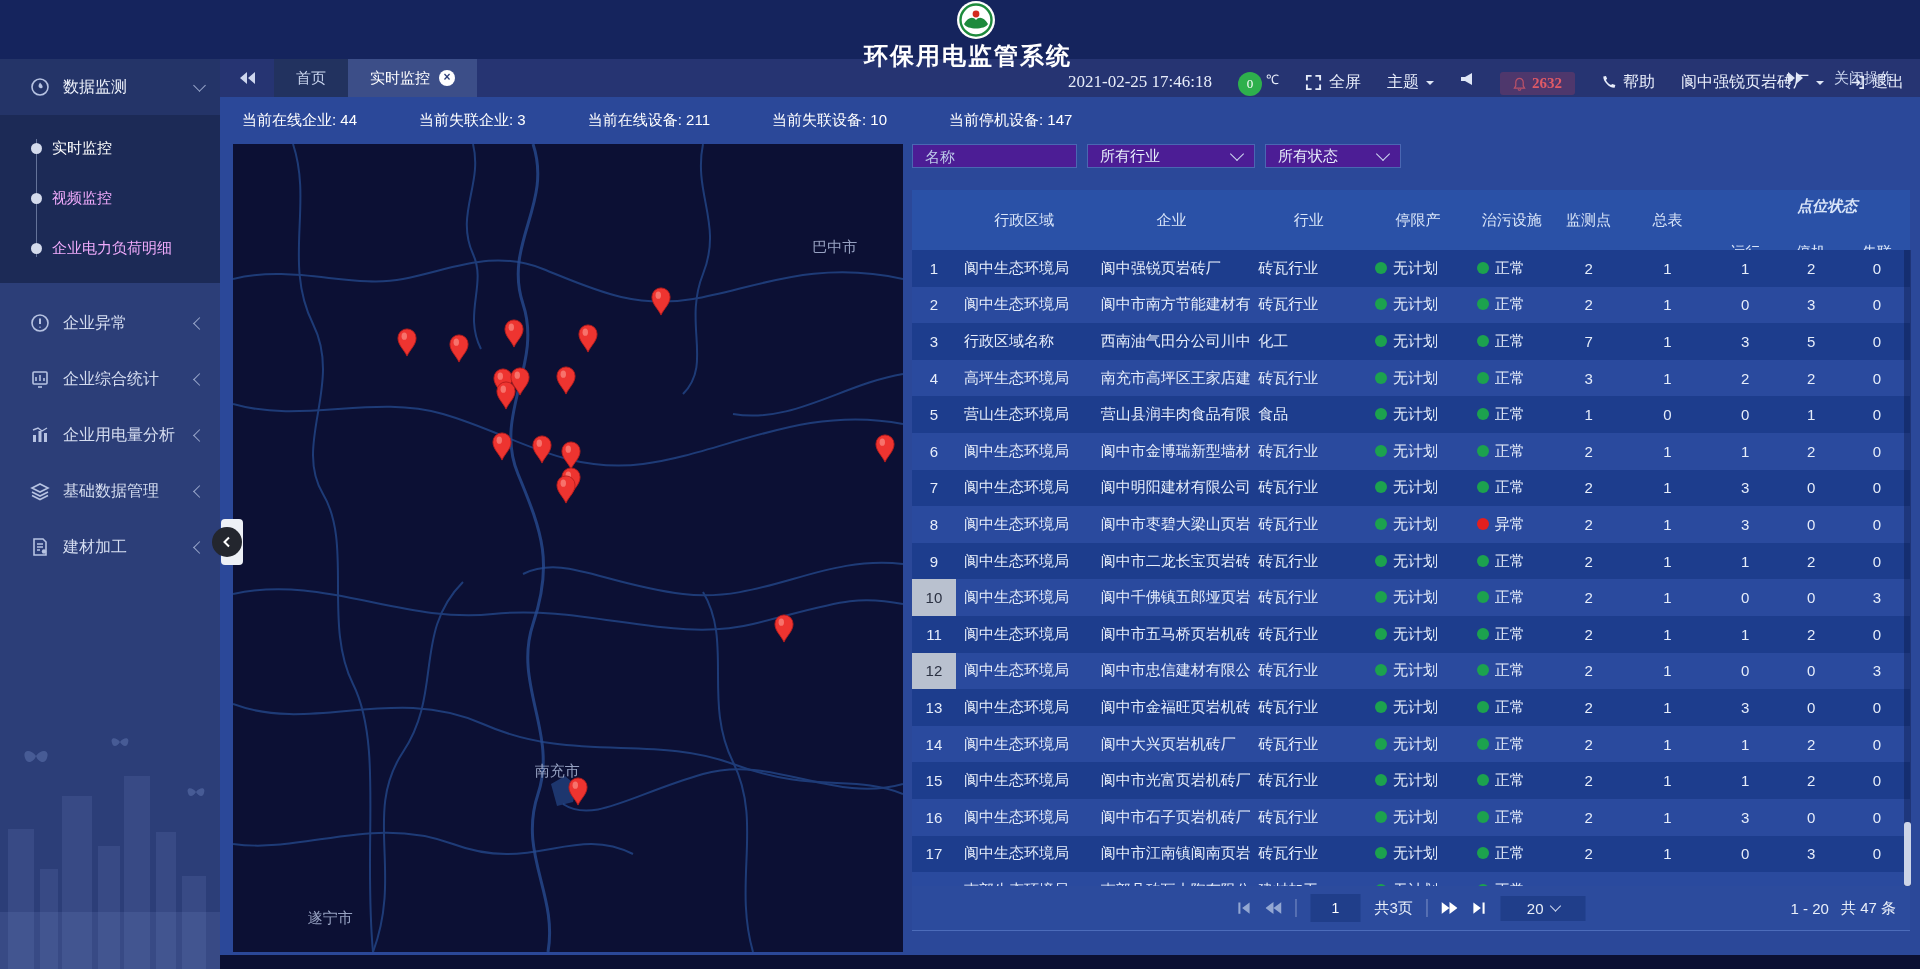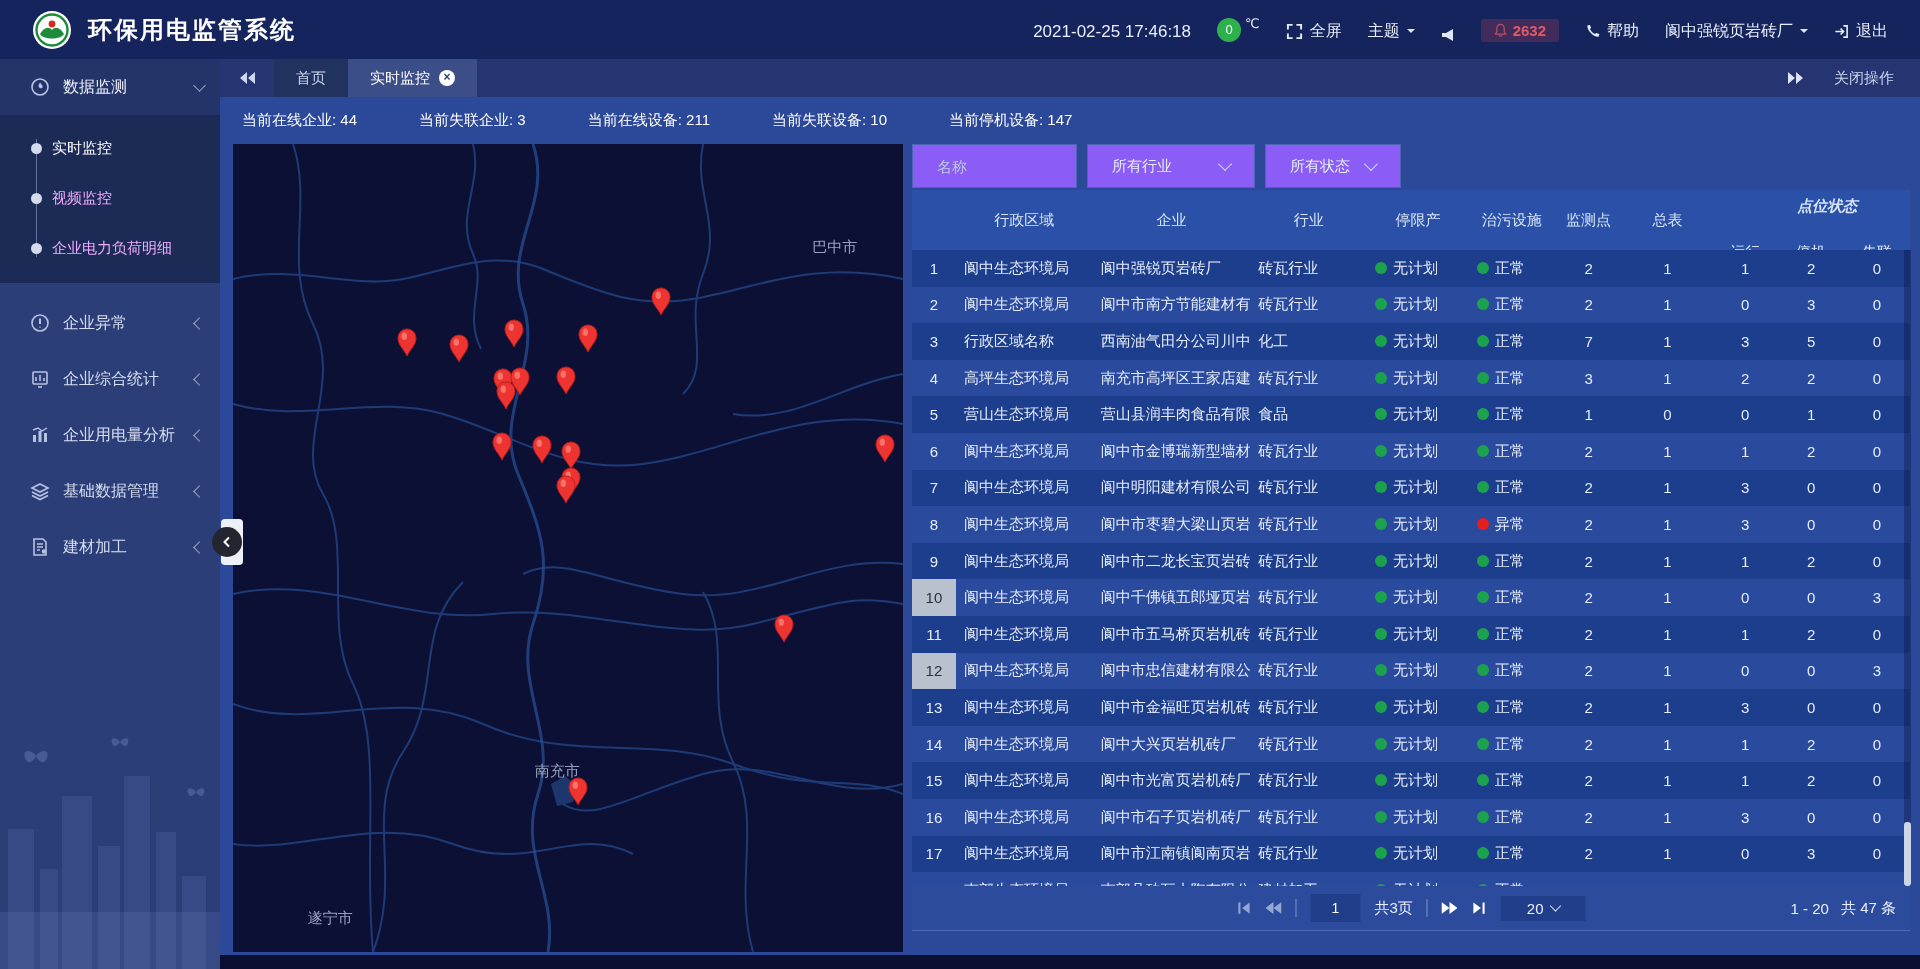--- a/index.html
+++ b/index.html
@@ -2,24 +2,24 @@
 <html><head>
 <meta charset="utf-8">
 <style>
   html,body{margin:0;padding:0;}
   body{
     width:1920px;height:969px;position:relative;overflow:hidden;
     font-family:"Liberation Sans","DejaVu Sans",sans-serif;
     background:#2b4899;color:#fff;
   }
   
-  .header{position:absolute;left:0;top:0;width:1920px;height:59px;background:#15245d;display:flex;align-items:center;z-index:10;}
+  .header{position:absolute;left:0;top:0;width:1920px;height:59px;background:#15245d;display:flex;align-items:center;z-index:10;flex-direction:column;}
   .logo{width:40px;height:40px;margin-left:32px;flex:0 0 auto;display:flex;}
   .app-title{font-size:24px;font-weight:bold;margin-left:16px;letter-spacing:2px;color:#fff;}
-  .hright{margin-left:auto;margin-right:32px;display:flex;align-items:flex-end;gap:26px;font-size:16px;color:#e8edfa;}
+  .hright{margin-left:auto;margin-right:16px;display:flex;align-items:flex-start;gap:26px;font-size:16px;color:#e8edfa;font-family:Liberation Serif, serif;}
   .hdatetime{font-size:17px;}
   .htemp{display:flex;align-items:flex-start;gap:4px;}
   .tball{width:24px;height:24px;border-radius:50%;background:#2eb04c;color:#fff;font-size:13px;display:flex;align-items:center;justify-content:center;}
   .tunit{font-size:13px;margin-top:-2px;}
   .hbtn{display:flex;align-items:center;gap:7px;cursor:pointer;white-space:nowrap;}
   .caret{width:0;height:0;border:4px solid transparent;border-top-color:#dfe6f6;margin-top:4px;}
   .pill{display:flex;align-items:center;gap:6px;background:rgba(225,70,85,.22);color:#e05a66;font-weight:bold;padding:3px 13px;border-radius:3px;font-size:15px;}
   
   .sidebar{position:absolute;left:0;top:59px;width:220px;height:910px;background:#2c3e78;z-index:4;overflow:hidden;}
   .mgroup .mi{height:56px;display:flex;align-items:center;padding:0 16px 0 30px;color:#d5ddf0;font-size:16px;cursor:pointer;}
@@ -48,21 +48,21 @@
   .main{position:absolute;left:220px;top:97px;width:1700px;height:858px;background:#2b4899;}
   .stats{position:absolute;left:0;top:0;right:0;height:47px;display:flex;align-items:center;gap:62px;padding-left:22px;font-size:15px;color:#fff;}
   
   .map{position:absolute;left:13px;top:47px;width:670px;height:808px;background:#0c1034;overflow:hidden;}
   .roads{position:absolute;left:0;top:0;width:100%;height:100%;}
   .city{position:absolute;transform:translate(-50%,-50%);color:#97a2c2;font-size:15px;white-space:nowrap;}
   .marker{position:absolute;width:22px;height:29px;transform:translate(-50%,-100%);}
   
   .rpanel{position:absolute;left:692px;top:47px;width:998px;height:811px;}
   .filters{display:flex;gap:10px;height:36px;}
-  .fbox{background:#8b5cf6;border:1px solid #4a67b2;color:#e6edfa;font-size:15px;display:flex;align-items:center;padding:0 24px;box-sizing:border-box;height:44px;}
+  .fbox{background:#4c1d95;border:1px solid #4a67b2;color:#e6edfa;font-size:15px;display:flex;align-items:center;padding:0 12px;box-sizing:border-box;height:24px;}
   input.fbox{outline:none;}
   input.fbox::placeholder{color:#bcc9e8;}
   .w-name{width:165px;}
   .w-region{width:230px;}
   .w-industry{width:168px;}
   .w-status{width:136px;}
   .chev{width:9px;height:9px;border-right:1.5px solid #cdd8f0;border-bottom:1.5px solid #cdd8f0;transform:rotate(45deg);margin-left:auto;margin-top:-4px;}
   .chev.small{margin-left:6px;}
   
   .thead{margin-top:10px;height:60px;background:#2a51a7;display:flex;color:#d8e4f8;font-size:15px;}

